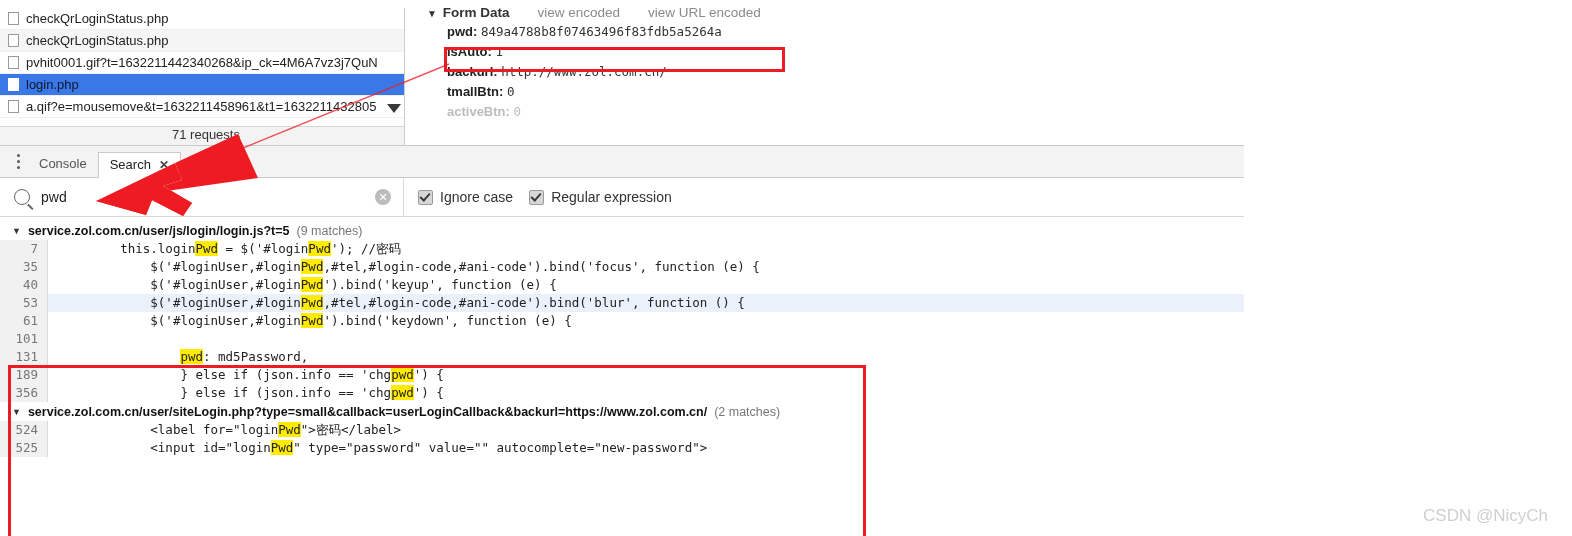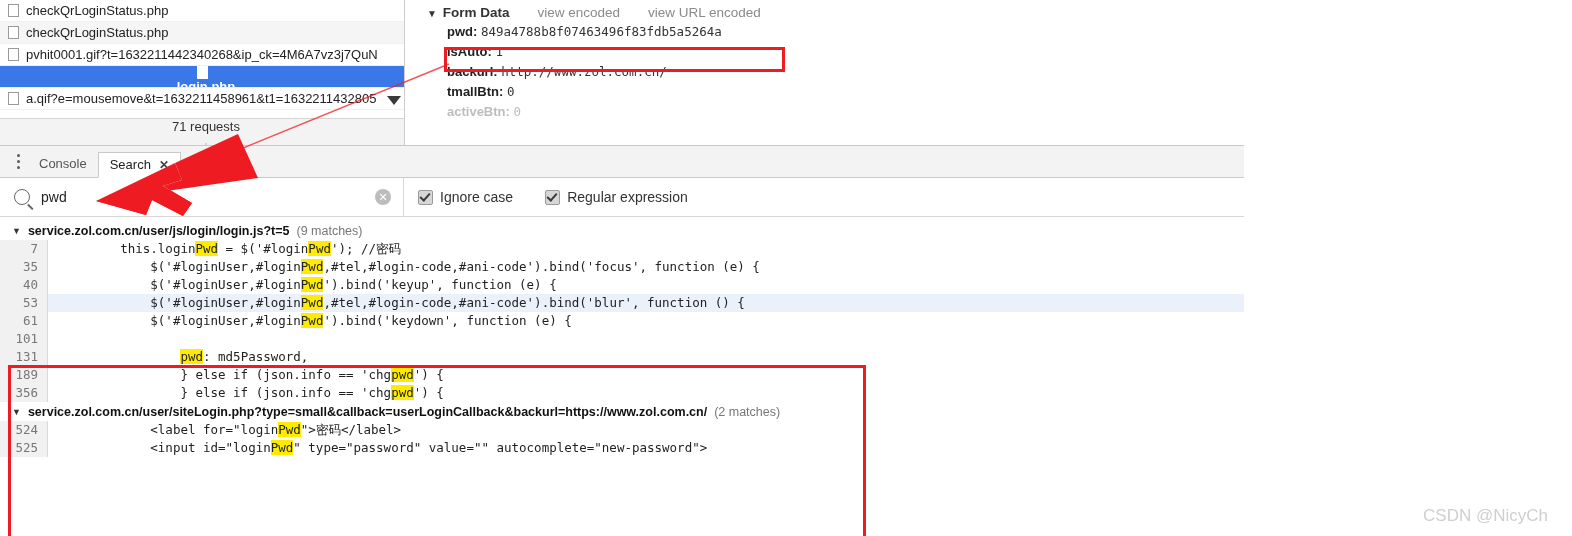--- a/index.html
+++ b/index.html
@@ -9,27 +9,27 @@
     font-family:"Liberation Sans", sans-serif;
     font-size:13px;color:#222;
     overflow:hidden;position:relative;
   }
   .root{position:absolute;inset:0;}
 
   
   .top-area{position:absolute;left:0;top:0;width:1572px;height:145px;background:#fff;}
 
   
-  .netpanel{position:absolute;left:0;top:0;width:404px;height:145px;background:#fff;
+  .netpanel{position:absolute;left:0;top:8px;width:404px;height:145px;background:#fff;
             border-right:1px solid #cdcdcd;overflow:hidden;}
   .req-row{position:relative;height:22px;display:flex;align-items:center;
            padding-left:8px;box-sizing:border-box;white-space:nowrap;overflow:hidden;
            font-size:13px;color:#222;border-bottom:1px solid #f0f0f0;}
   .req-row.alt{background:#f5f5f5;}
-  .req-row.sel{background:#3b78e7;color:#ffffff;font-weight:bold;flex-direction:column;}
+  .req-row.sel{background:#3b78e7;color:#0f172a;font-weight:normal;}
   .file-ico{width:11px;height:13px;border:1px solid #9a9a9a;background:#fff;
             margin-right:7px;flex:none;box-sizing:border-box;}
   .req-row.sel .file-ico{border-color:#fff;background:#fff;}
   .req-name{overflow:hidden;text-overflow:clip;}
 
   .sbdown{position:absolute;right:3px;top:96px;width:0;height:0;
           border-left:7px solid transparent;border-right:7px solid transparent;
           border-top:9px solid #3a3a3a;}
 
   .netstatus{position:absolute;left:0;top:118px;width:404px;height:27px;
@@ -73,21 +73,21 @@
   .searchbar{height:38px;border-bottom:1px solid #d8d8d8;display:flex;align-items:stretch;}
   .sb-input{position:relative;width:404px;display:flex;align-items:center;
             border-right:1px solid #d8d8d8;box-sizing:border-box;}
   .mag{width:14px;height:14px;border:1.6px solid #666;border-radius:50%;
        margin-left:14px;position:relative;flex:none;}
   .mag::after{content:"";position:absolute;right:-5px;bottom:-4px;width:7px;height:1.6px;
               background:#666;transform:rotate(45deg);}
   .sb-text{margin-left:11px;font-size:14px;color:#222;}
   .clear-ico{position:absolute;right:12px;top:11px;width:16px;height:16px;border-radius:50%;
              background:#bcbcbc;color:#fff;font-size:11px;line-height:16px;text-align:center;}
-  .sb-opts{display:flex;align-items:center;gap:32px;padding-left:14px;font-size:14px;color:#333;}
+  .sb-opts{display:flex;align-items:center;gap:16px;padding-left:14px;font-size:14px;color:#333;}
   .opt{display:flex;align-items:center;gap:7px;}
   .cb{width:13px;height:13px;background:#d7d7d7;border:1px solid #9b9b9b;border-radius:2px;
       position:relative;flex:none;}
   .cb::after{content:"";position:absolute;left:3px;top:0px;width:4px;height:8px;
              border:solid #3a3a3a;border-width:0 2px 2px 0;transform:rotate(42deg);}
 
   
   .results{position:relative;padding-top:4px;}
   .grp-head{height:19px;display:flex;align-items:center;gap:7px;padding-left:12px;
             font-size:12.5px;white-space:nowrap;}

